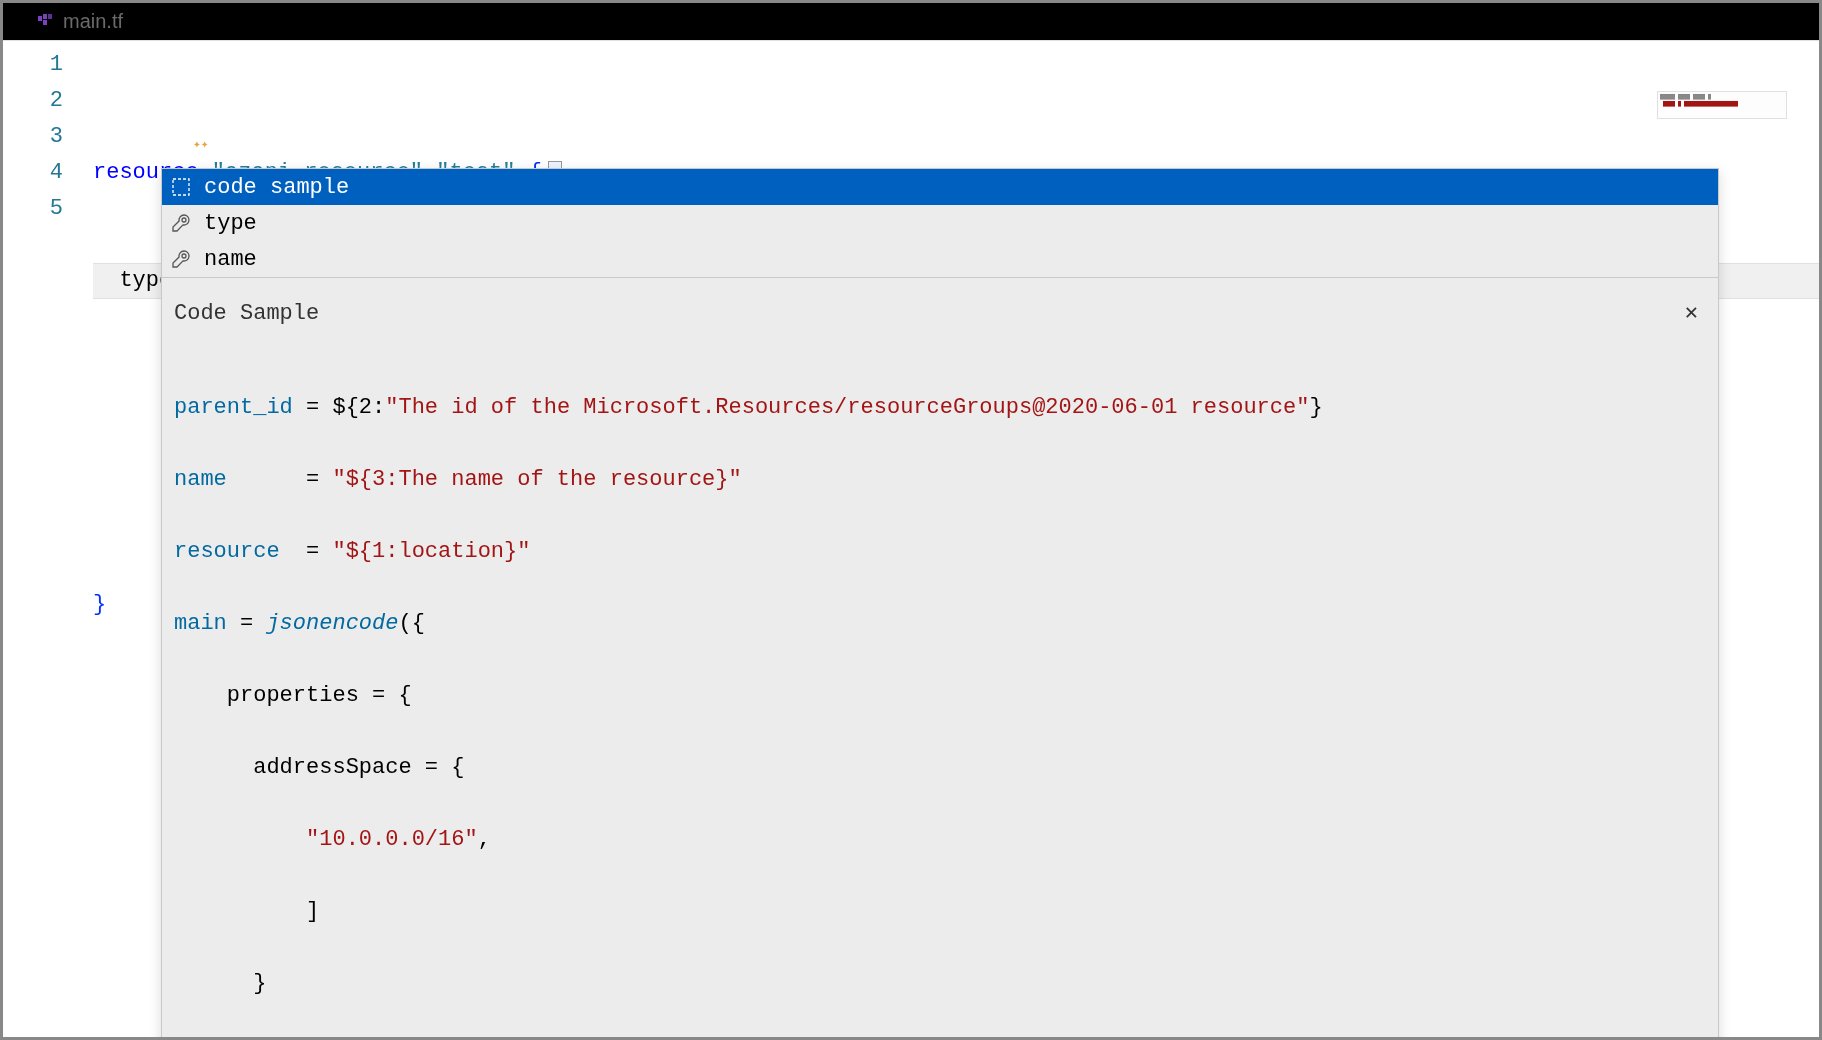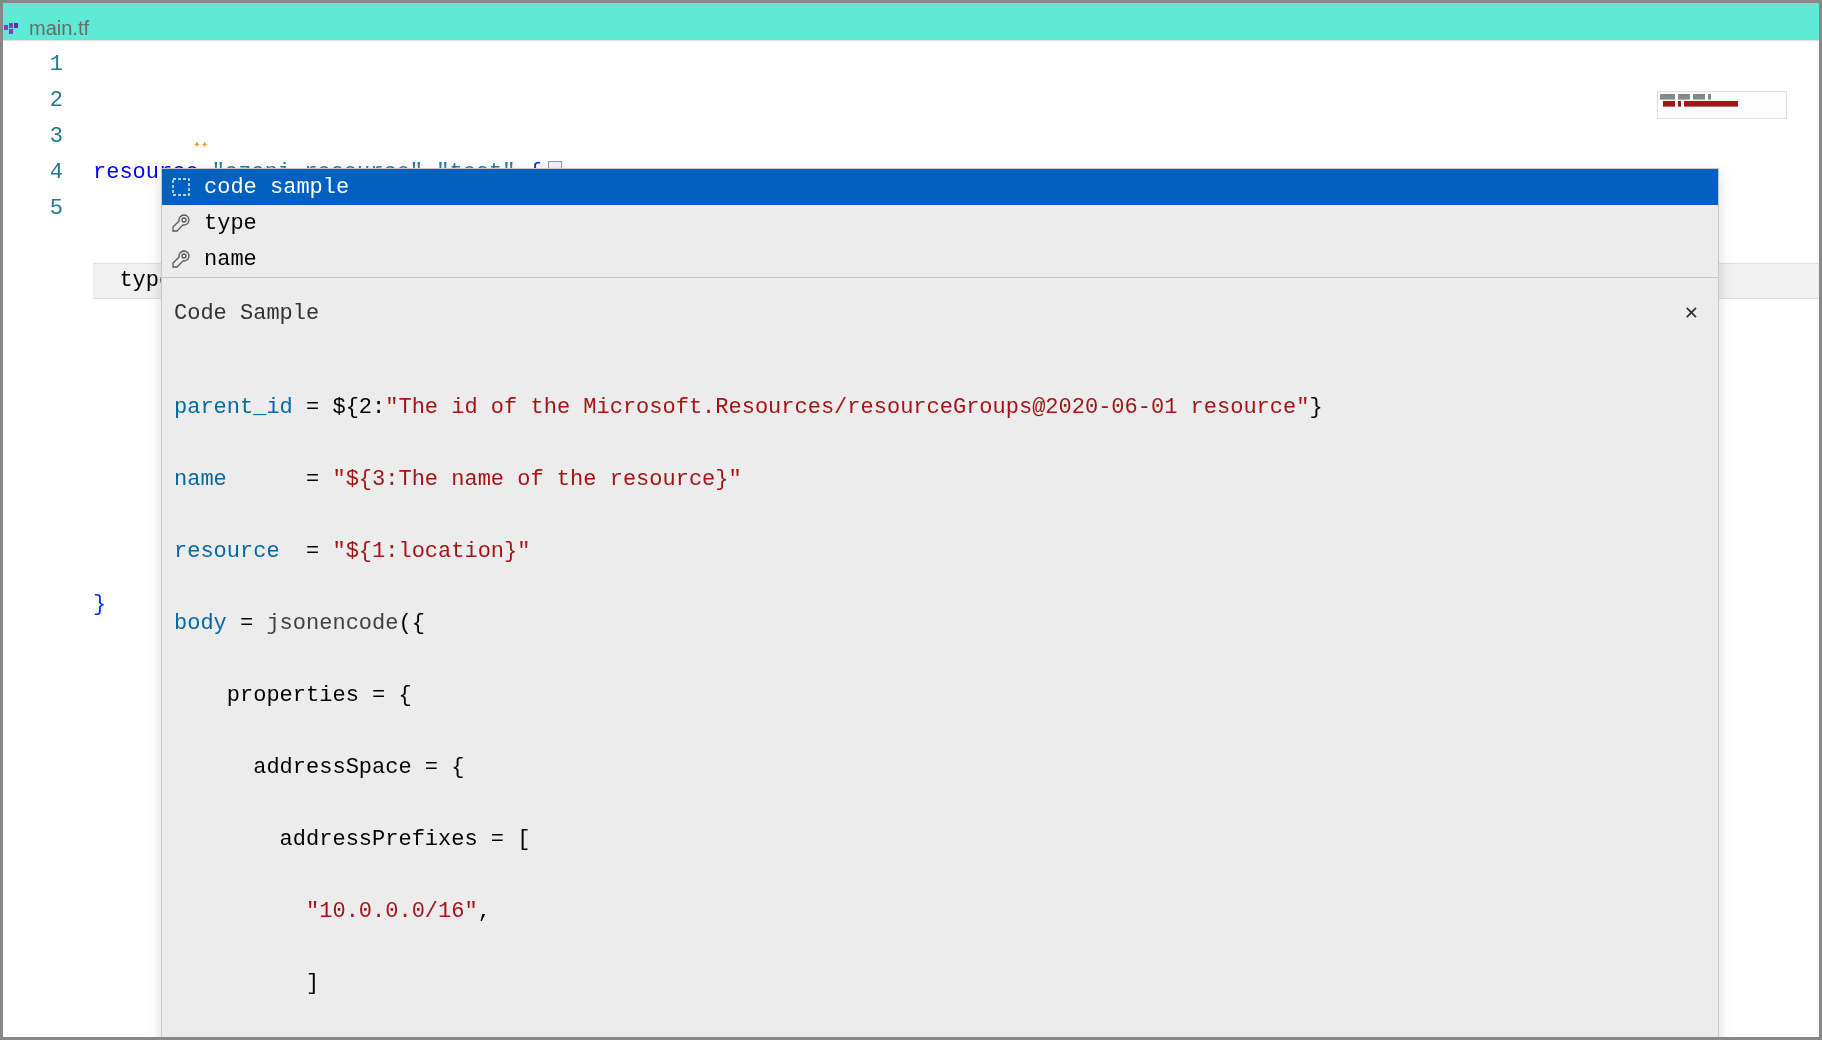--- a/index.html
+++ b/index.html
@@ -7,22 +7,23 @@
       font-family: Menlo, Monaco, 'Courier New', monospace;
       background: #ffffff;
       width: 1822px;
       height: 1040px;
       position: relative;
       border: 3px solid #888;
     }
     .tab-bar {
       height: 38px;
       display: flex;
-      align-items: flex-end;
-      background: #5eead4;
+      align-items: center;
+      padding-left: 34px;
+      background: #000000;
       border-bottom: 1px solid #e0e0e0;
     }
     .tab-icon {
       width: 18px;
       height: 18px;
       margin-right: 8px;
       display: flex;
       align-items: center;
       justify-content: center;
     }
@@ -128,21 +129,21 @@
       margin-bottom: 20px;
     }
     .doc-close {
       cursor: pointer;
       font-size: 22px;
       padding: 2px 8px;
     }
     .doc-body { white-space: pre; }
     .tok-name { color: #0369a1; }
     .tok-str { color: #a31515; }
-    .tok-fn { color: #404040; }
+    .tok-fn { color: #0369a1; font-style: italic; }
     .tok-op { color: #000; }
     .minimap {
       position: absolute;
       right: 32px;
       top: 50px;
       width: 130px;
       height: 28px;
       border: 1px solid #e0e0e0;
       background: #fdfdfd;
       font-size: 5px;
@@ -223,24 +224,23 @@
   </div>
   <div class="doc-panel">
     <div class="doc-header">
       <span>Code Sample</span>
       <span class="doc-close">✕</span>
     </div>
     <div class="doc-body">
 <div><span class="tok-name">parent_id</span><span class="tok-op"> = </span><span class="tok-op">${2:</span><span class="tok-str">"The id of the Microsoft.Resources/resourceGroups@2020-06-01 resource"</span><span class="tok-op">}</span></div>
 <div><span class="tok-name">name</span><span class="tok-op">      = </span><span class="tok-str">"${3:The name of the resource}"</span></div>
 <div><span class="tok-name">resource</span><span class="tok-op">  = </span><span class="tok-str">"${1:location}"</span></div>
-<div><span class="tok-name">body</span><span class="tok-op"> = </span><span class="tok-fn">jsonencode</span><span class="tok-op">({</span></div>
+<div><span class="tok-name">main</span><span class="tok-op"> = </span><span class="tok-fn">jsonencode</span><span class="tok-op">({</span></div>
 <div class="tok-op">    properties = {</div>
 <div class="tok-op">      addressSpace = {</div>
-<div class="tok-op">        addressPrefixes = [</div>
 <div><span>          </span><span class="tok-str">"10.0.0.0/16"</span><span class="tok-op">,</span></div>
 <div class="tok-op">          ]</div>
 <div class="tok-op">      }</div>
 
 
 
 
 
 
 

